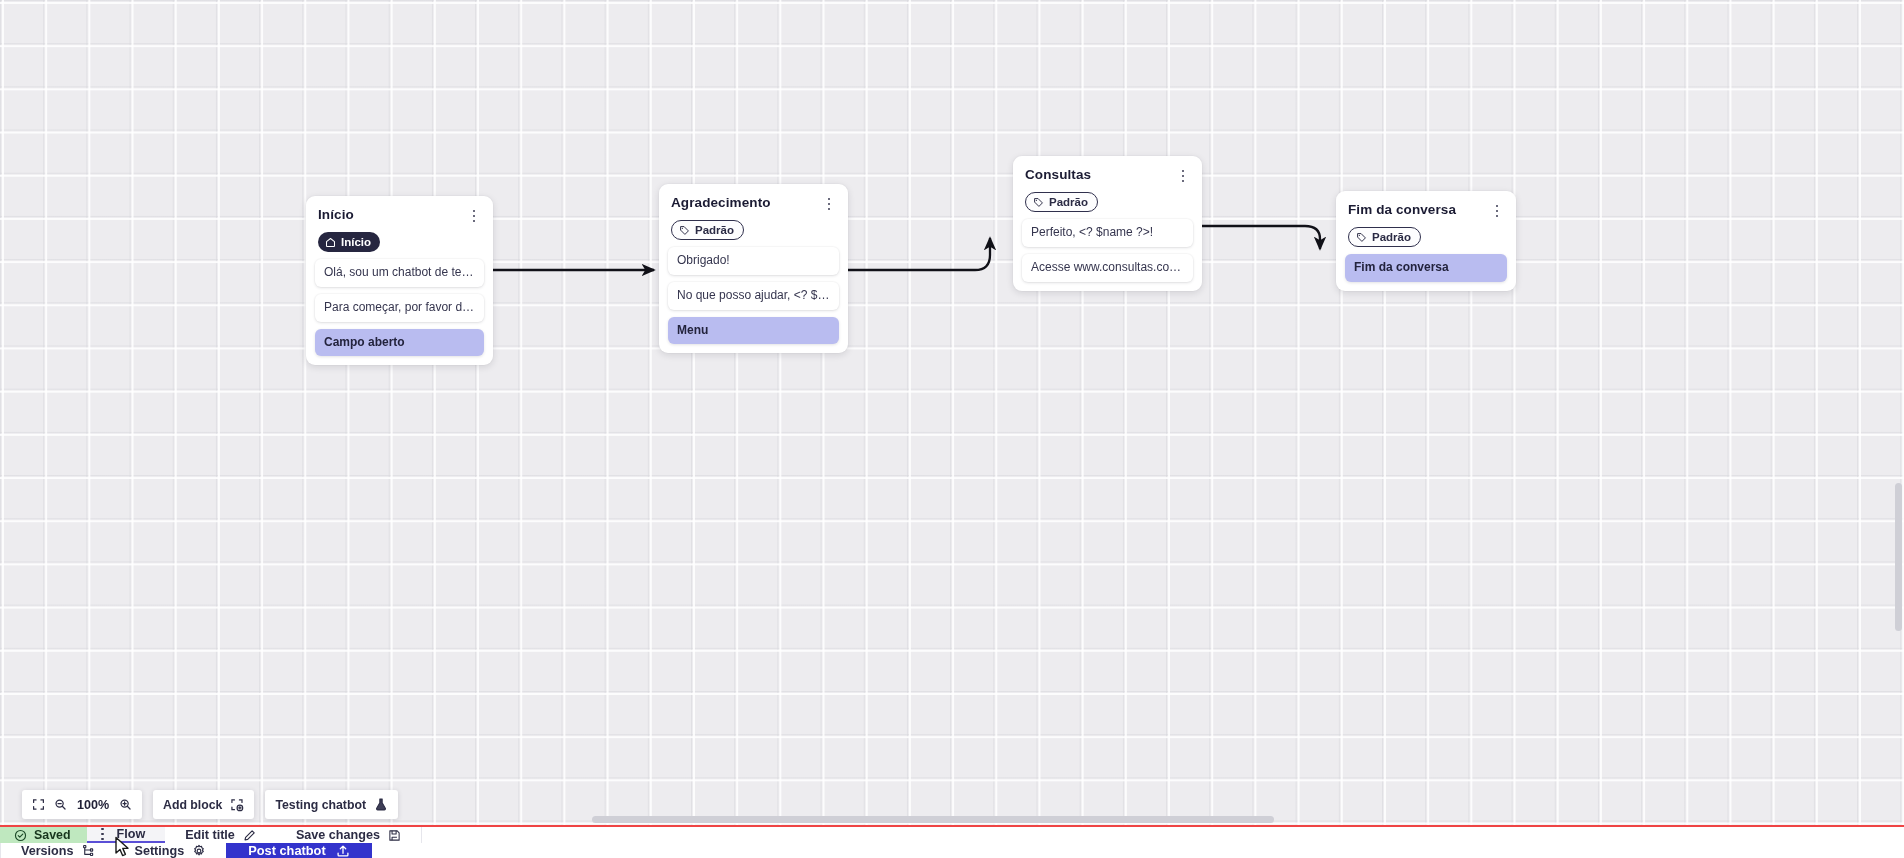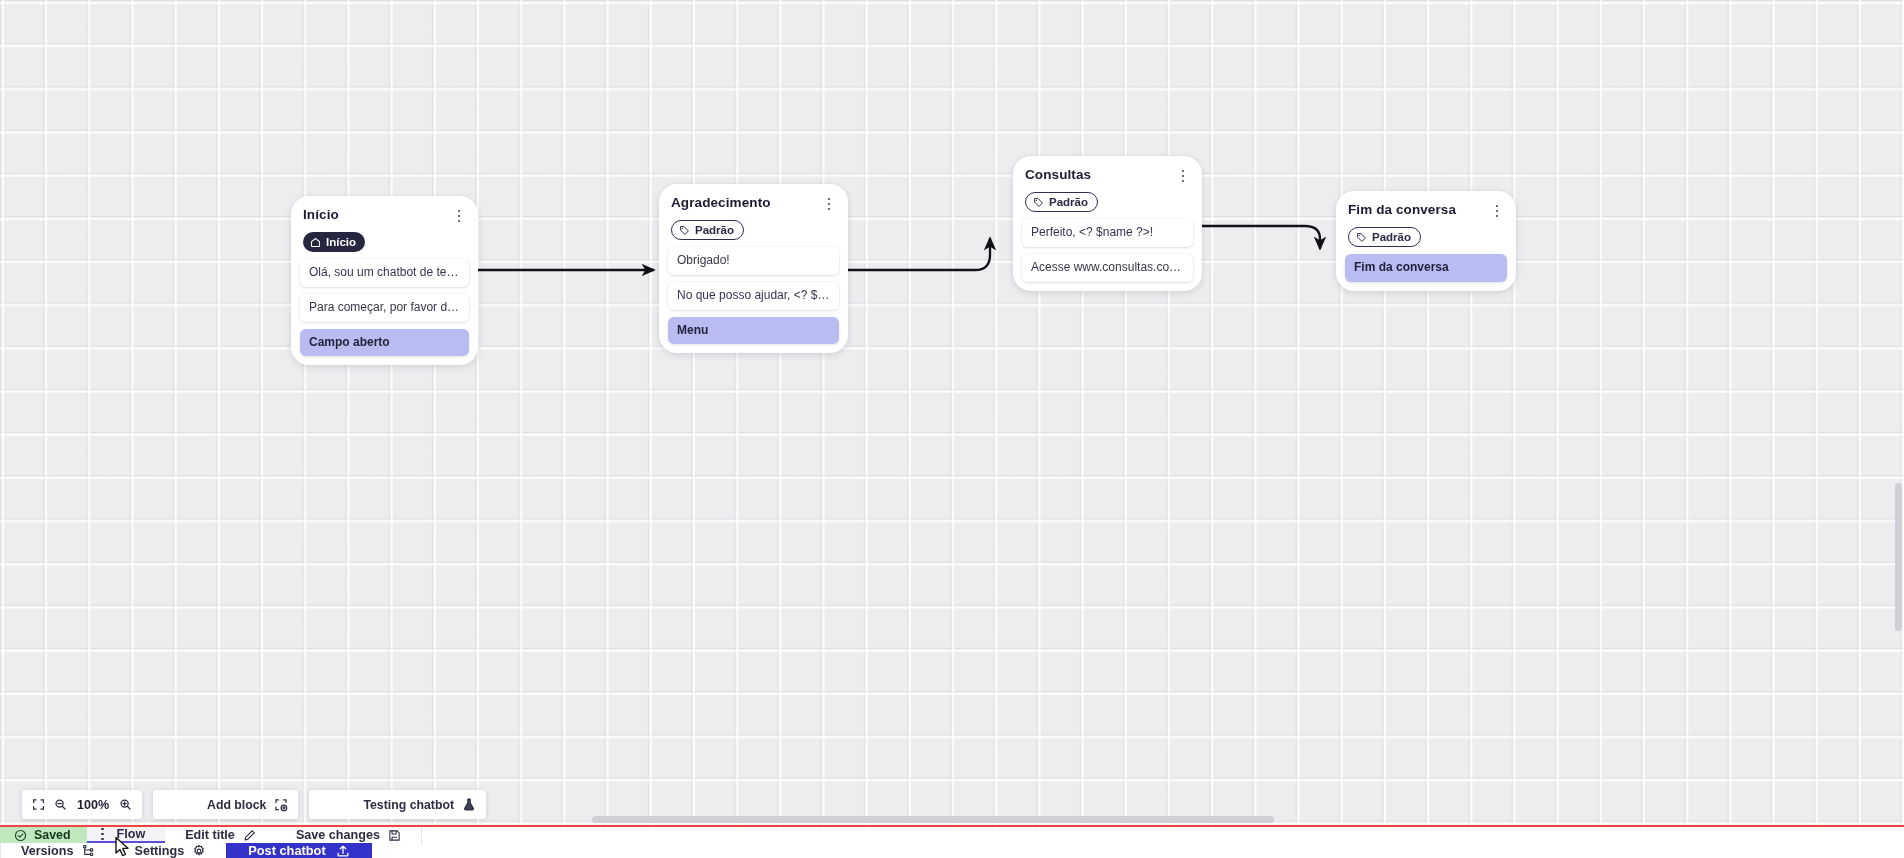--- a/index.html
+++ b/index.html
@@ -36,21 +36,21 @@
     position: absolute;
     left: 0; top: 0;
     width: 1904px; height: 825px;
     pointer-events: none;
   }
 
   
   .node {
     position: absolute;
     background: #ffffff;
-    border-radius: 18px;
+    border-radius: 9px;
     box-shadow: 0 2px 7px rgba(30,30,50,0.13), 0 0 0 1px rgba(0,0,0,0.015);
     padding: 10px 9px 9px 9px;
     display: flex;
     flex-direction: column;
     gap: 7px;
   }
   .node-head {
     display: flex;
     align-items: flex-start;
     justify-content: space-between;
@@ -139,21 +139,20 @@
   }
   .tool-btn {
     display: flex;
     align-items: center;
     gap: 8px;
     cursor: pointer;
     color: #2c2c44;
     font-size: 12.3px;
     font-weight: 600;
     white-space: nowrap;
-    margin-left: 44px;
   }
   .zoom-level {
     font-size: 12.6px;
     font-weight: 700;
     color: #1f1f36;
     min-width: 34px;
     text-align: center;
   }
   .icon-btn { cursor: pointer; display: flex; align-items: center; }
 
@@ -260,21 +259,21 @@
       <defs>
         <marker id="arrow" markerWidth="7" markerHeight="7" refX="5.4" refY="3.1" orient="auto" markerUnits="strokeWidth">
           <path d="M0,0.4 L6.2,3.1 L0,5.8 L1.6,3.1 Z" fill="#111118"></path>
         </marker>
       </defs>
       <path d="M478,270 L654,270" stroke="#111118" stroke-width="2.3" fill="none" marker-end="url(#arrow)"></path>
       <path d="M848,270 L975,270 Q990,270 990,255 L990,238" stroke="#111118" stroke-width="2.3" fill="none" marker-end="url(#arrow)"></path>
       <path d="M1202,226 L1305,226 Q1320,226 1320,239 L1320,249" stroke="#111118" stroke-width="2.3" fill="none" marker-end="url(#arrow)"></path>
     </svg>
 
-    <div class="node" style="left:291px; top:196px; width:187px;">
+    <div class="node" style="left:306px; top:196px; width:187px;">
       <div class="node-head">
         <div class="node-title">Início</div>
         <div class="kebab">
             <i></i>
             <i></i>
             <i></i>
           </div>
       </div>
       <div class="badge-row">
         <span class="badge dark">

